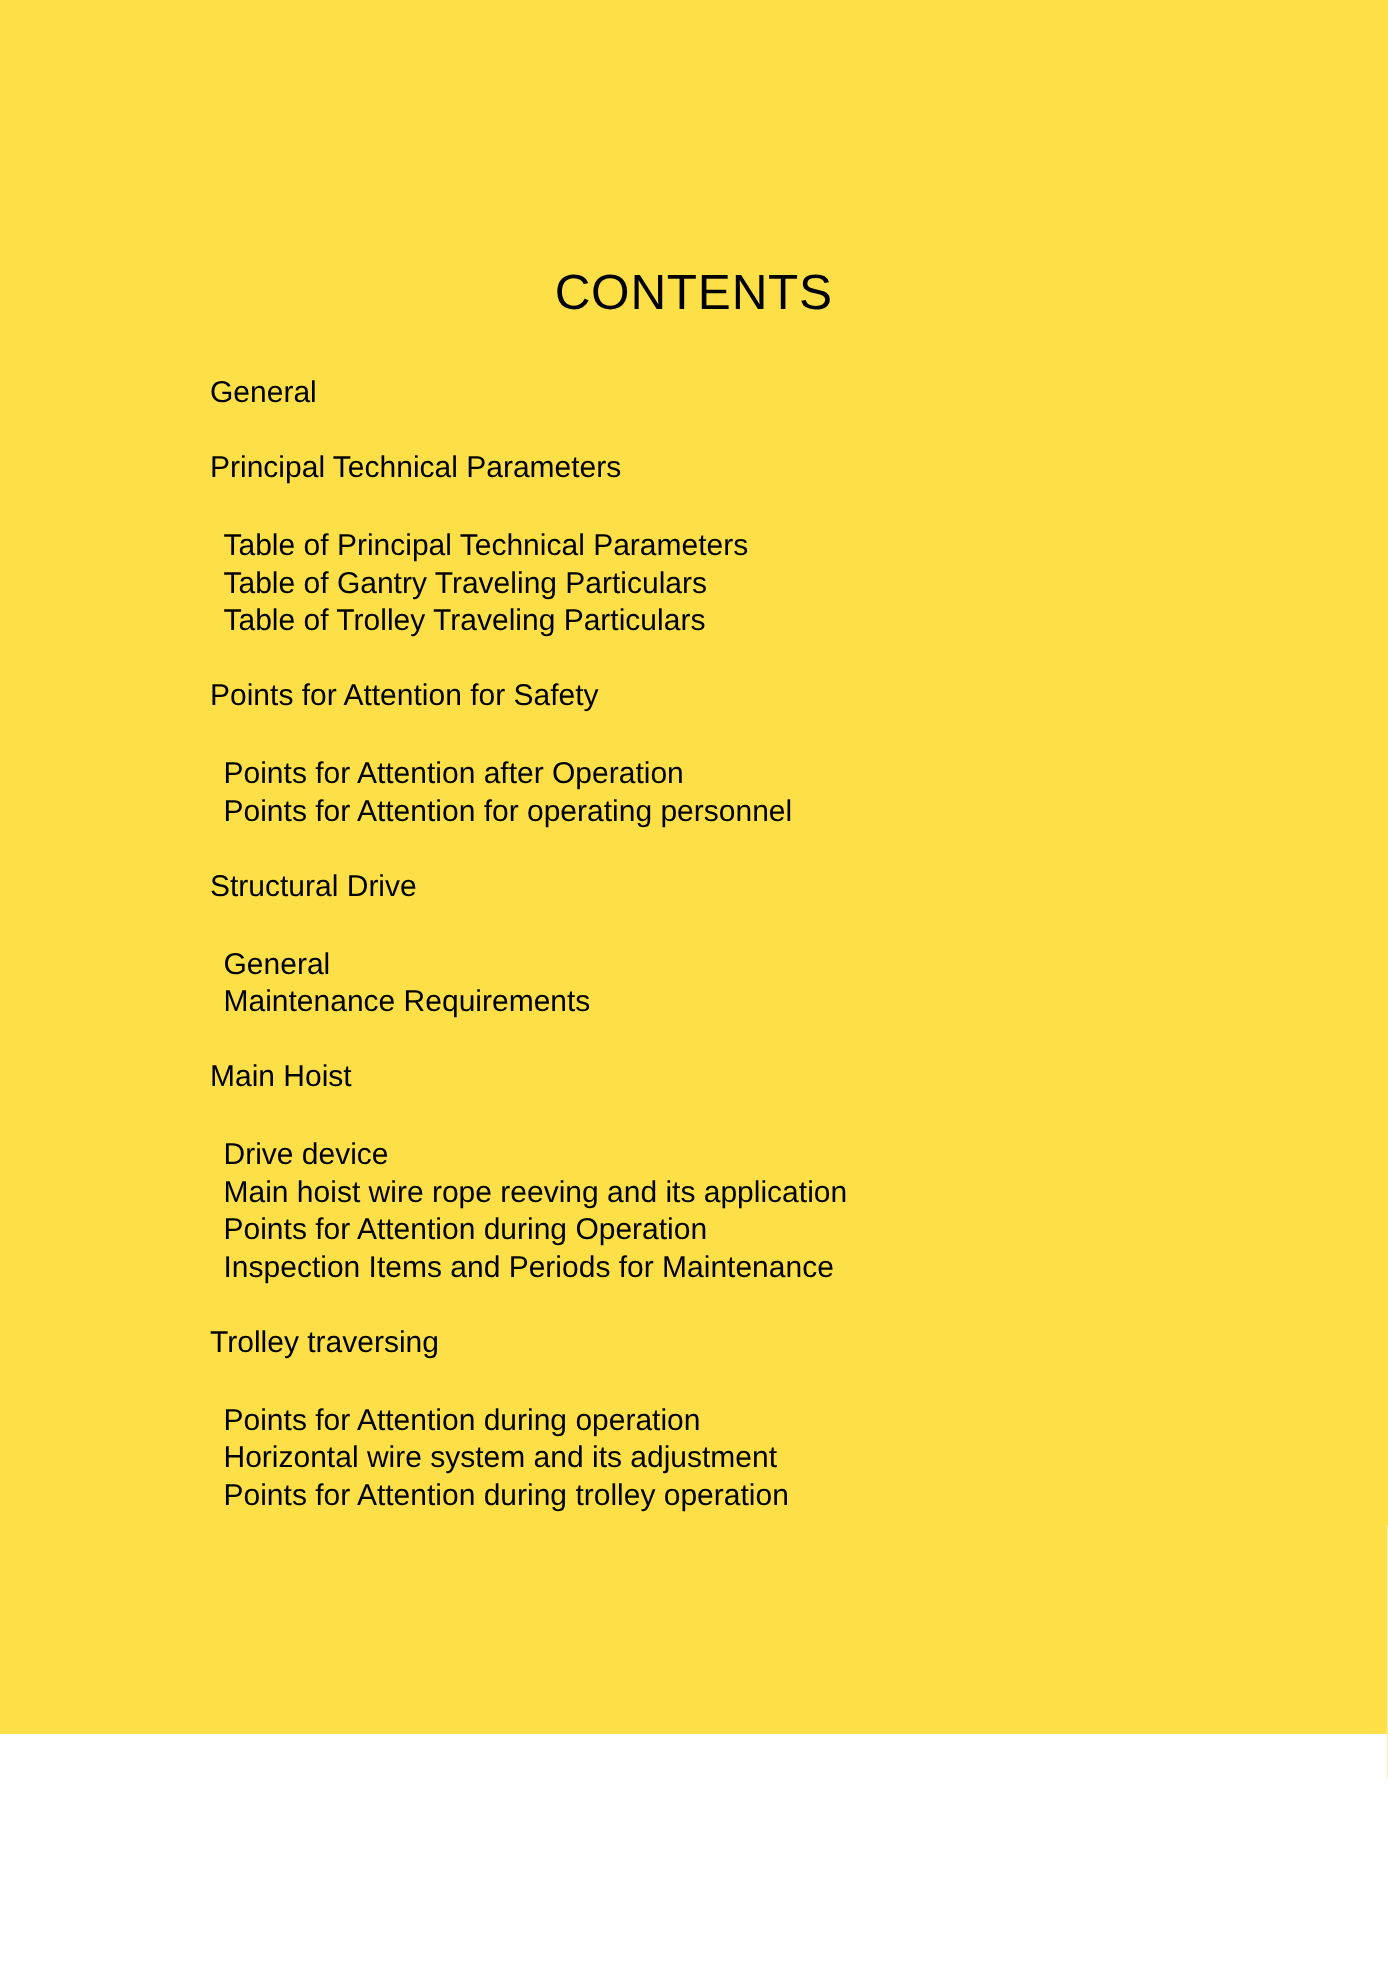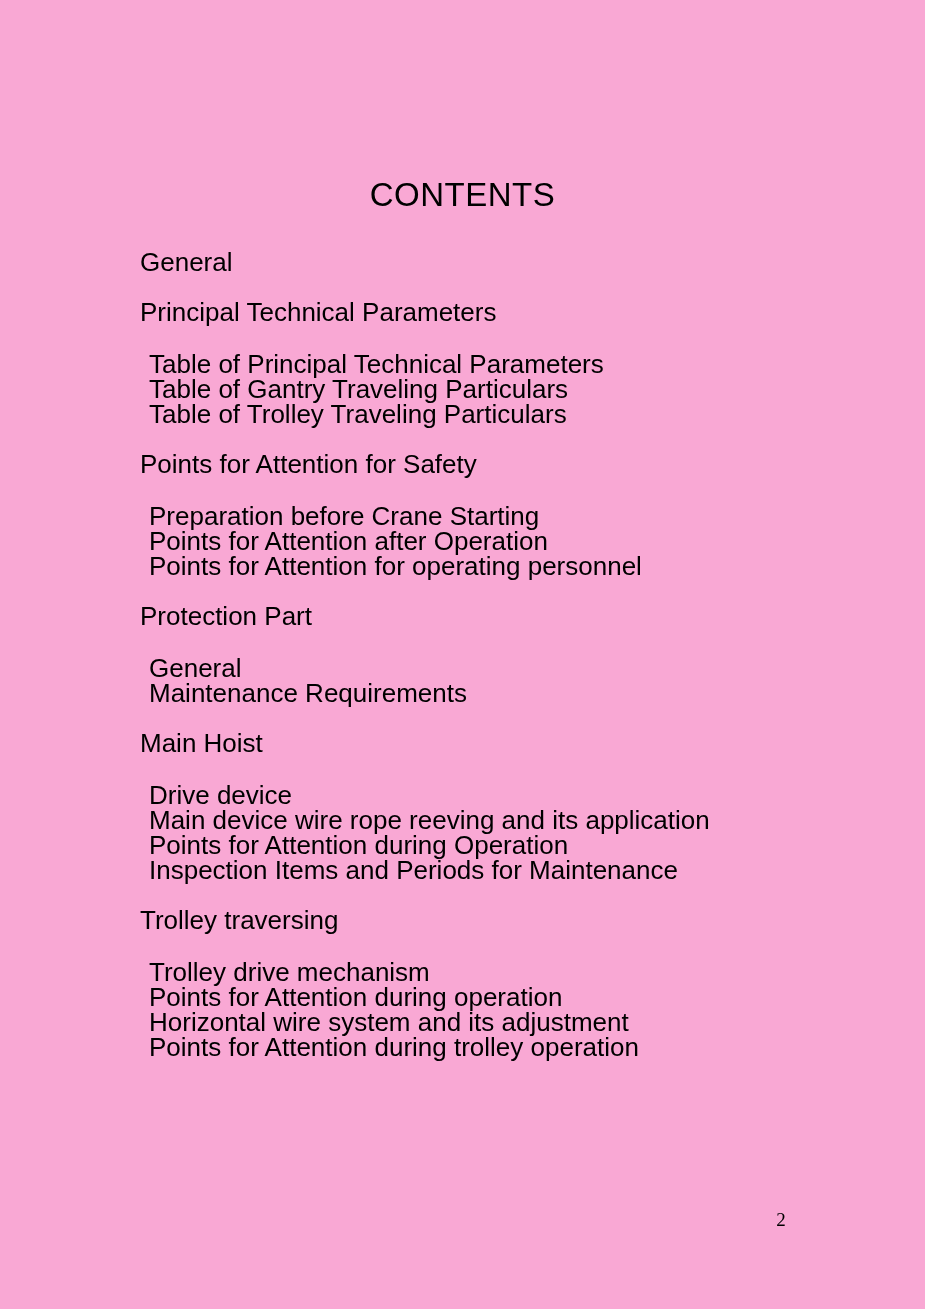--- a/index.html
+++ b/index.html
@@ -3,43 +3,43 @@
 <meta charset="utf-8">
 <style>
   html, body {
     margin: 0;
     padding: 0;
     background: #ffffff;
   }
   .page {
     position: relative;
     width: 925px;
-    height: 1309px;
-    background: #f9a8d4;
+    height: 1156px;
+    background: #fde047;
     color: #000000;
     font-family: "Liberation Sans", "DejaVu Sans", sans-serif;
     overflow: hidden;
   }
   .title {
     position: absolute;
     top: 176px;
     left: 0;
     width: 100%;
     margin: 0;
     text-align: center;
     font-size: 33px;
     font-weight: 400;
     letter-spacing: 0.5px;
     line-height: 38px;
   }
   .toc {
     position: absolute;
     left: 140px;
     top: 250px;
-    font-size: 26px;
+    font-size: 20px;
     line-height: 25px;
     white-space: nowrap;
   }
   .toc-section {
     margin: 0 0 25px 0;
     padding: 0;
   }
   .toc-heading {
     line-height: 25px;
   }
@@ -77,49 +77,47 @@
     <div class="toc-items">
           <div class="toc-item">Table of Principal Technical Parameters</div>
           <div class="toc-item">Table of Gantry Traveling Particulars</div>
           <div class="toc-item">Table of Trolley Traveling Particulars</div>
         </div>
   </section>
 
   <section class="toc-section">
     <div class="toc-heading">Points for Attention for Safety</div>
     <div class="toc-items">
-          <div class="toc-item">Preparation before Crane Starting</div>
           <div class="toc-item">Points for Attention after Operation</div>
           <div class="toc-item">Points for Attention for operating personnel</div>
         </div>
   </section>
 
 
   <section class="toc-section">
-    <div class="toc-heading">Protection Part</div>
+    <div class="toc-heading">Structural Drive</div>
     <div class="toc-items">
           <div class="toc-item">General</div>
           <div class="toc-item">Maintenance Requirements</div>
         </div>
   </section>
 
   <section class="toc-section">
     <div class="toc-heading">Main Hoist</div>
     <div class="toc-items">
           <div class="toc-item">Drive device</div>
-          <div class="toc-item">Main device wire rope reeving and its application</div>
+          <div class="toc-item">Main hoist wire rope reeving and its application</div>
           <div class="toc-item">Points for Attention during Operation</div>
           <div class="toc-item">Inspection Items and Periods for Maintenance</div>
         </div>
   </section>
 
   <section class="toc-section">
     <div class="toc-heading">Trolley traversing</div>
     <div class="toc-items">
-          <div class="toc-item">Trolley drive mechanism</div>
           <div class="toc-item">Points for Attention during operation</div>
           <div class="toc-item">Horizontal wire system and its adjustment</div>
           <div class="toc-item">Points for Attention during trolley operation</div>
         </div>
   </section>
 </div>
   <div class="page-number">2</div>
 </div>
 
 </body></html>

